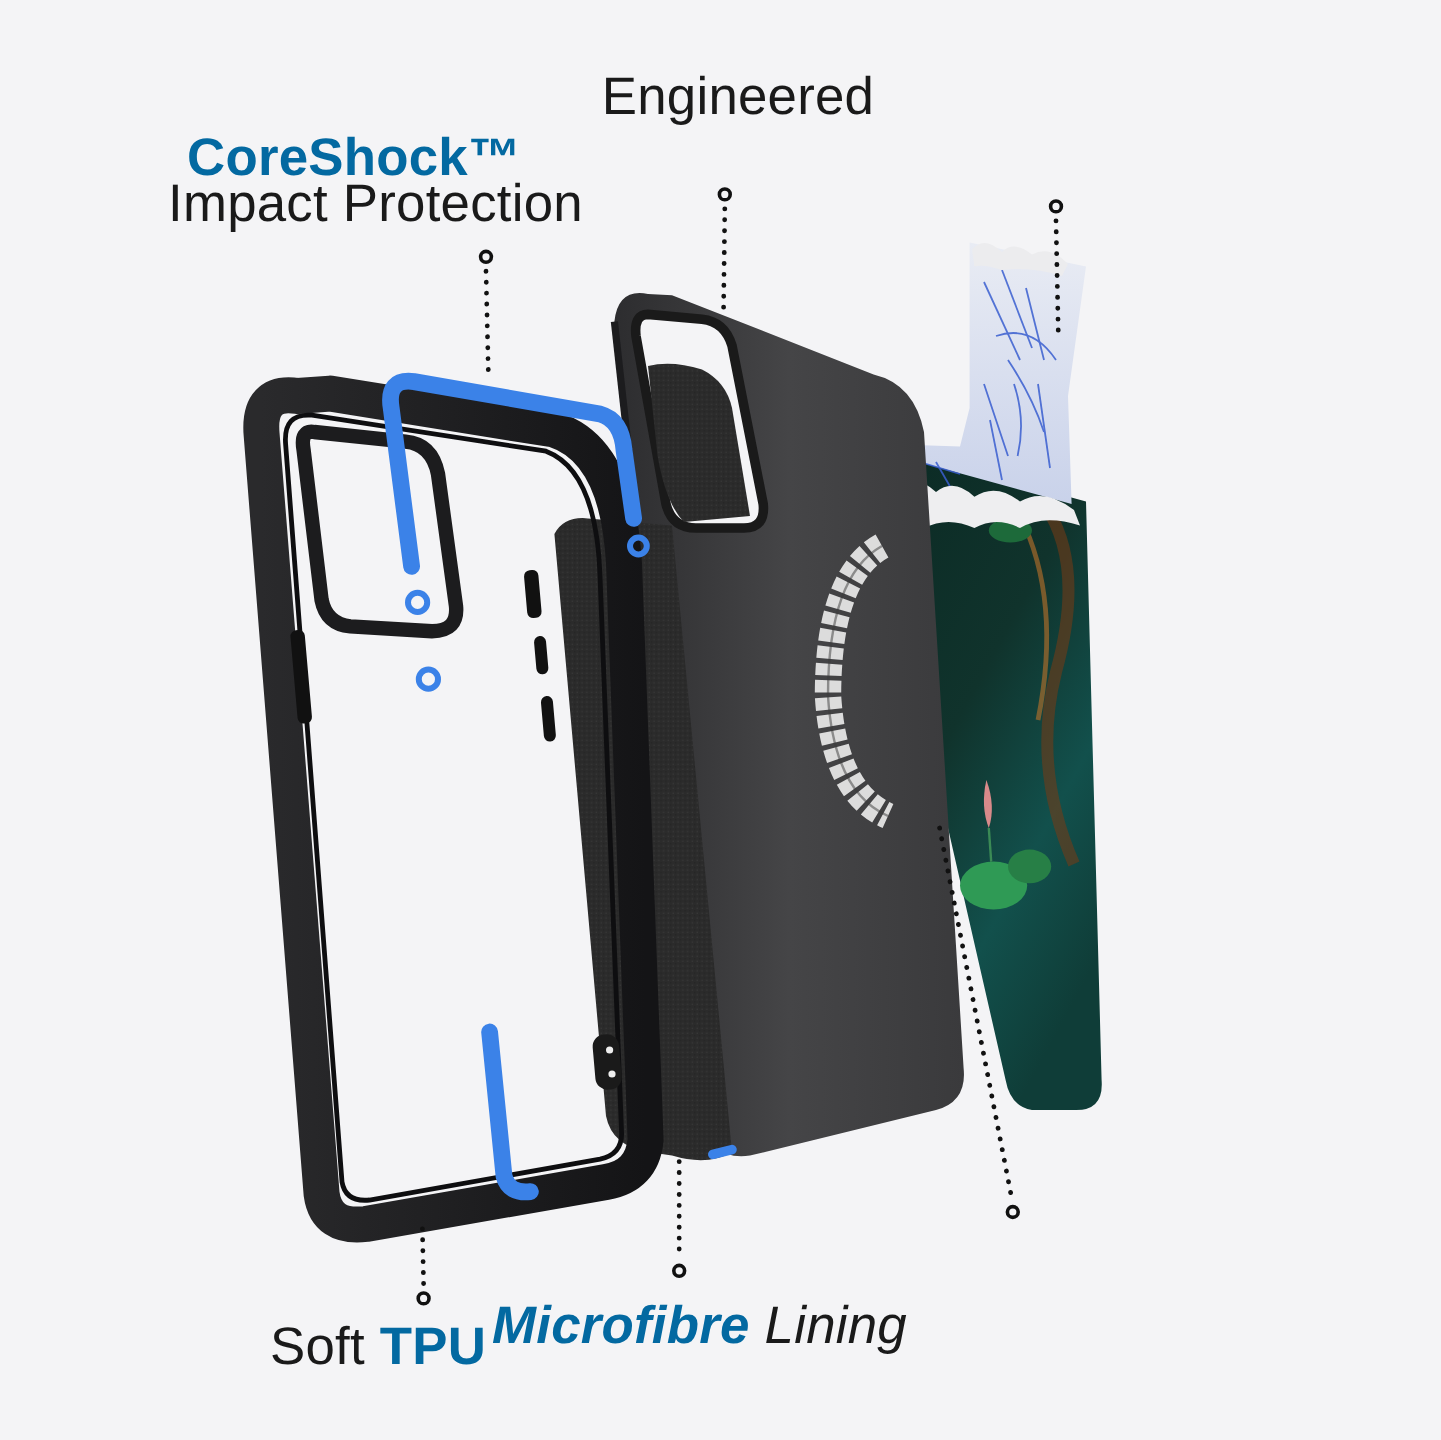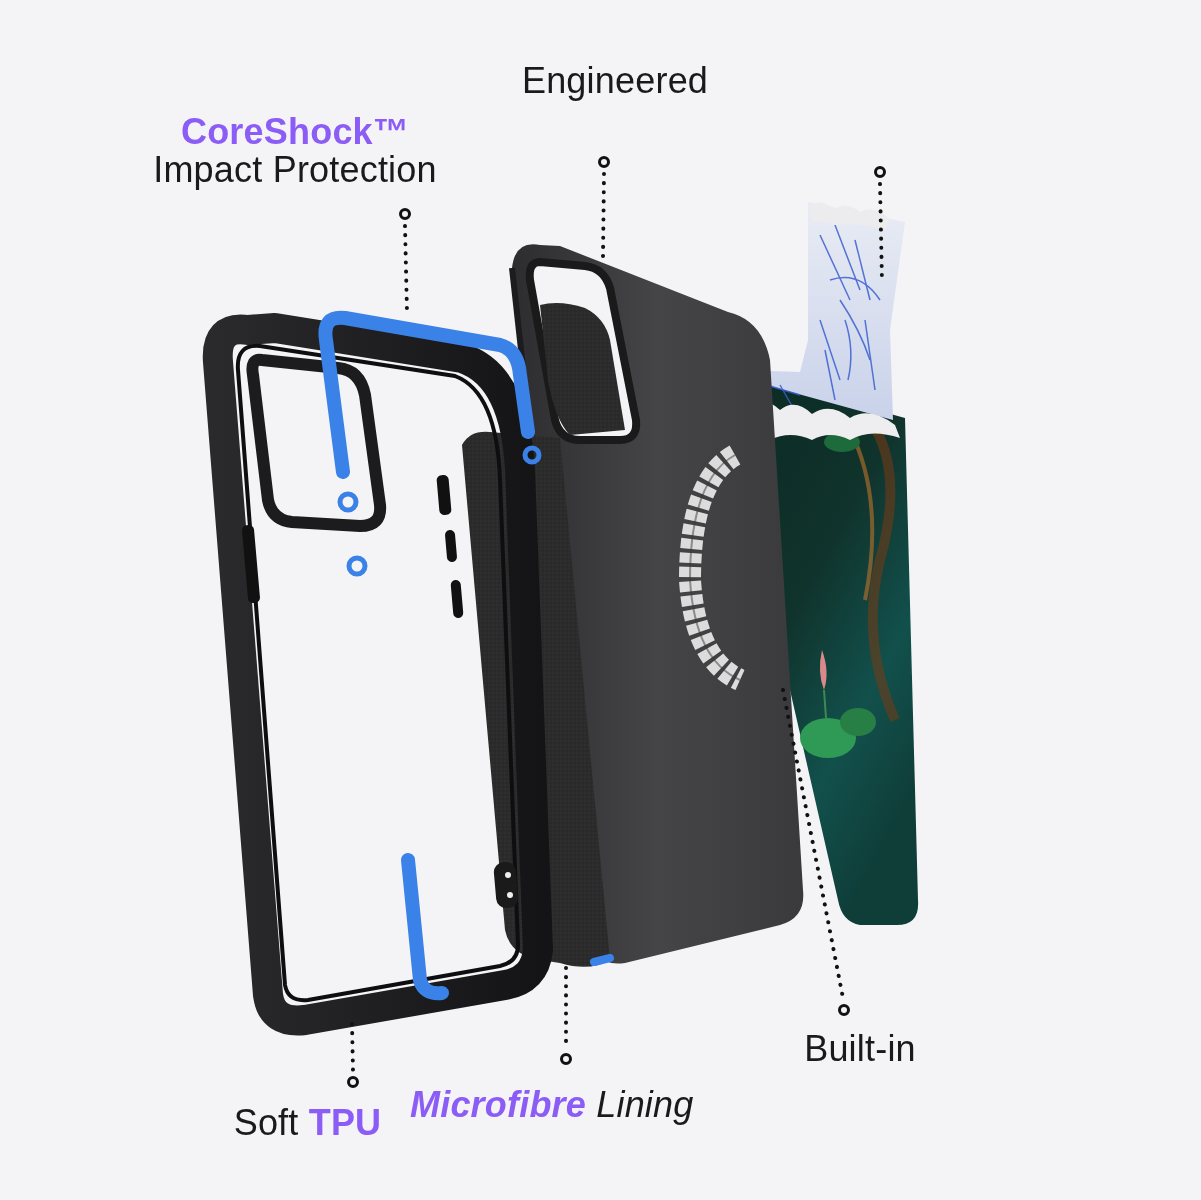--- a/index.html
+++ b/index.html
@@ -6,27 +6,27 @@
   body {
     width: 1201px; height: 1200px;
     background: #f4f4f6;
     position: relative; overflow: hidden;
     font-family: "Liberation Sans", "DejaVu Sans", sans-serif;
     color: #111;
   }
   .label {
     position: absolute;
     text-align: center;
-    font-size: 36px;
+    font-size: 44px;
     line-height: 38px;
     letter-spacing: 0.2px;
     white-space: nowrap;
   }
   .label .reg { font-weight: 400; color: #1a1a1a; }
-  .label .bold { font-weight: 700; color: #8b5cf6; }
+  .label .bold { font-weight: 700; color: #0369a1; }
   .art { position: absolute; left: 0; top: 0; width: 1201px; height: 1200px; }
 </style>
 </head>
 <body>
 
 <svg class="art" viewBox="0 0 1201 1200" xmlns="http://www.w3.org/2000/svg">
   <defs>
     <linearGradient id="shellGrad" x1="0" y1="0" x2="1" y2="0">
       <stop offset="0" stop-color="#2d2d2f"></stop>
       <stop offset="0.5" stop-color="#454547"></stop>
@@ -169,14 +169,13 @@
 
 <div class="label" style="left:225px; top:1104px; width:165px;">
   <span class="reg" style="white-space:pre;">Soft </span><span class="bold">TPU</span>
 </div>
 
 <div class="label" style="left:410px; top:1086px; width:280px;font-style:italic;">
   <span class="bold">Microfibre</span><span class="reg" style="white-space:pre;"> Lining</span>
 </div>
 
 <div class="label" style="left:745px; top:1030px; width:230px;">
-  <div class="reg">Built-in</div>
 </div>
 
 </body></html>

